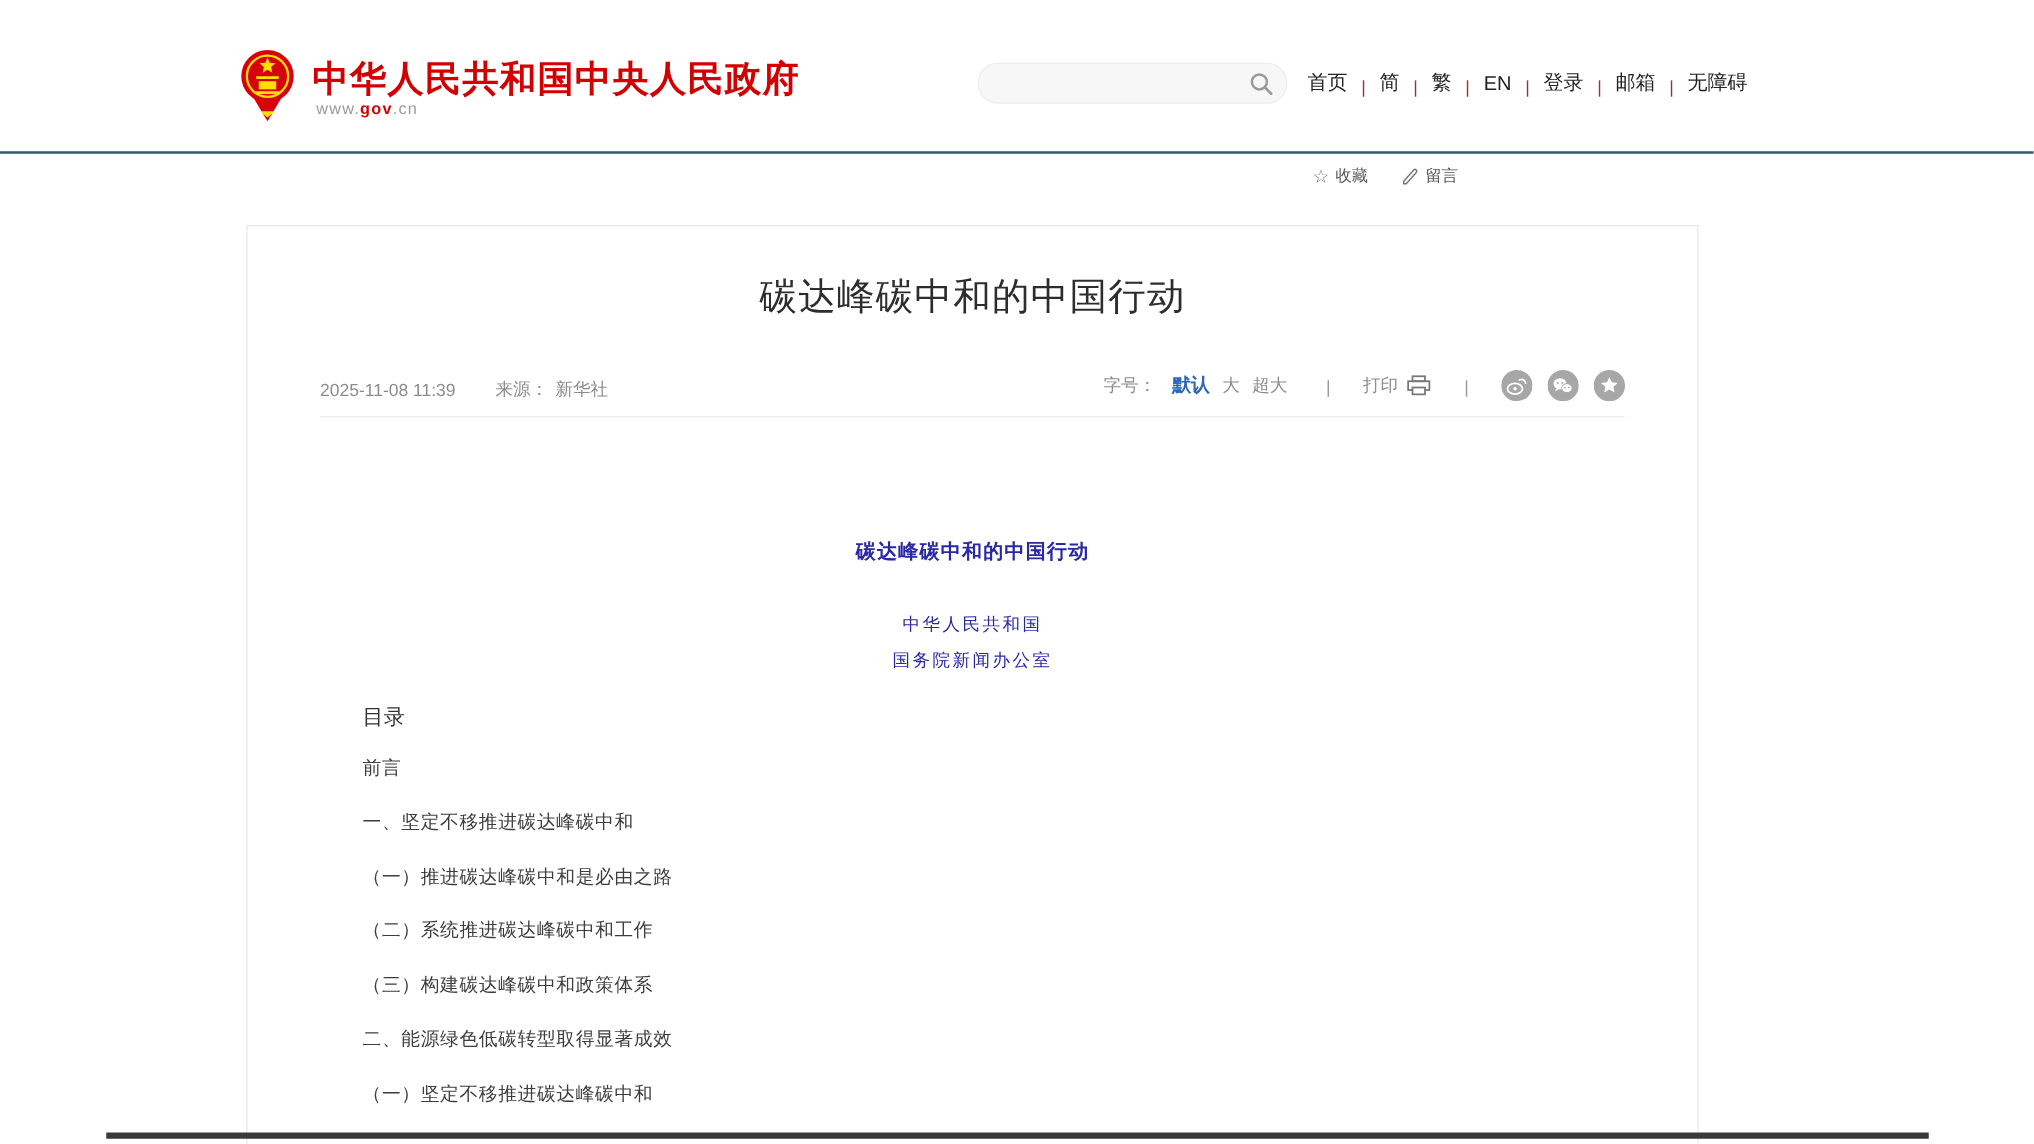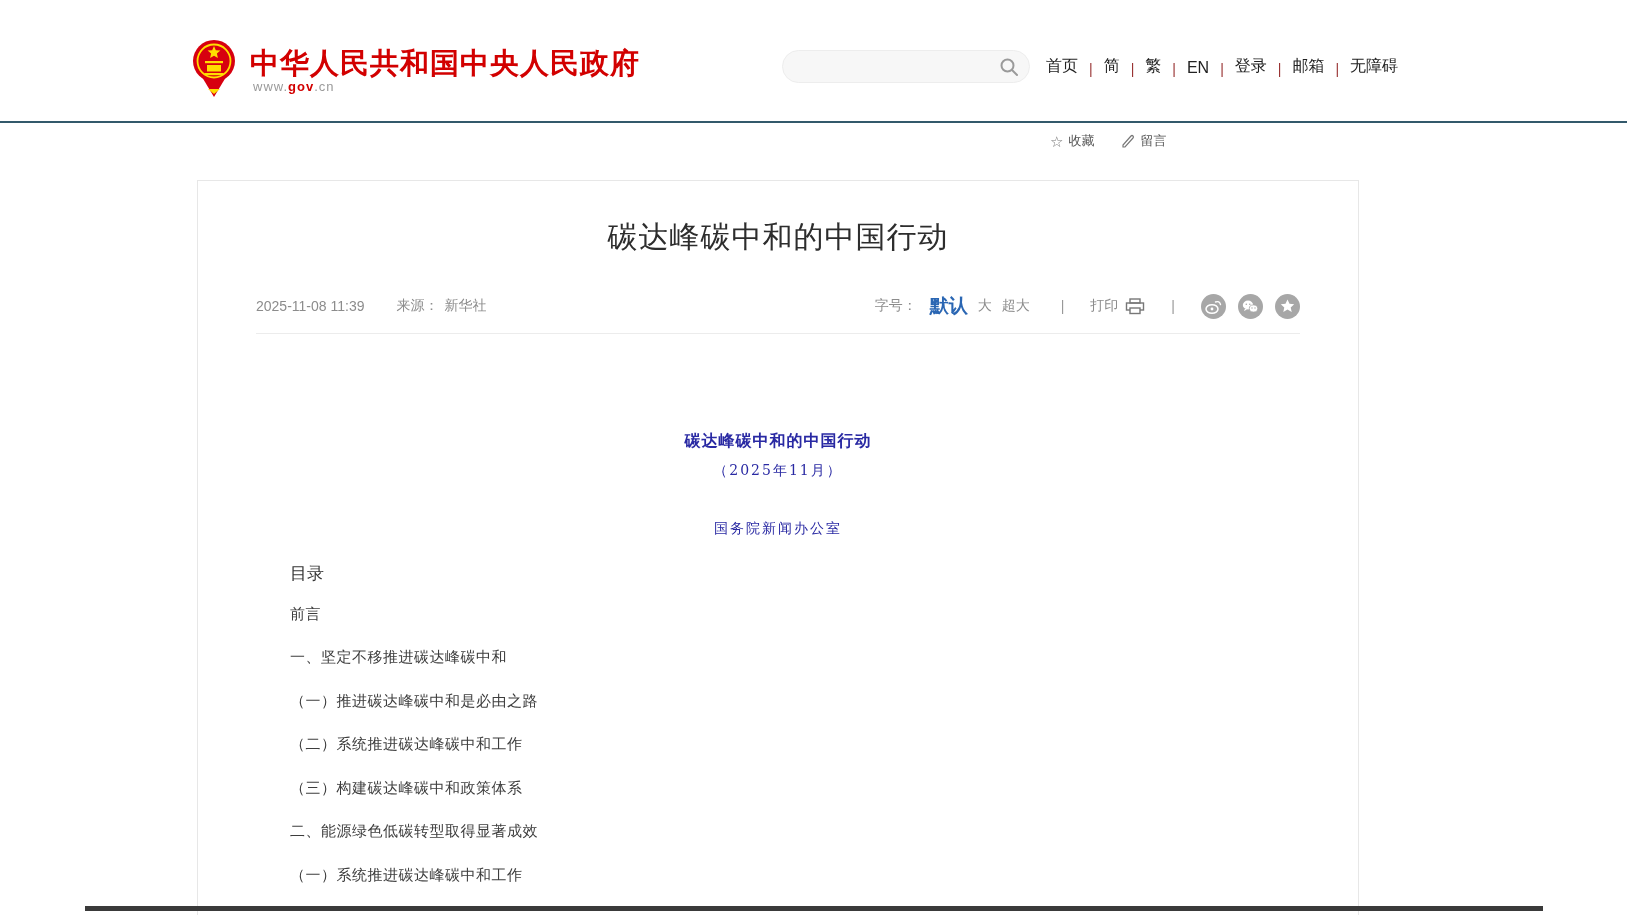--- a/index.html
+++ b/index.html
@@ -36,28 +36,28 @@
 
   
   .card { position:absolute; left:197px; top:180px; width:1162px; height:770px;
           background:#fff; border:1px solid #e7e7e7; }
   .card > div { position:absolute; }
 
   .article-title { top:36px; left:0; width:100%; text-align:center; font-size:30px;
                    font-weight:500; color:#2d2d2d; letter-spacing:1px; }
 
   .meta-row { top:110px; left:58px; right:58px; display:flex; justify-content:space-between;
-              align-items:center; height:30px; font-size:14px; color:#8c8c8c; }
+              align-items:flex-end; height:30px; font-size:14px; color:#8c8c8c; }
   .meta-left { display:flex; align-items:center; }
   .meta-date { margin-right:32px; }
   .meta-source-label { margin-right:6px; }
   .meta-right { display:flex; align-items:center; }
   .fs-label { margin-right:8px; }
   .fs-opt { margin:0 5px; cursor:pointer; color:#8c8c8c; }
-  .fs-opt.selected { color:#2a66b3; font-weight:bold; font-size:19px;font-family:Liberation Mono, monospace; }
+  .fs-opt.selected { color:#2a66b3; font-weight:bold; font-size:15px;font-family:Liberation Mono, monospace; }
   .meta-sep { margin:0 26px; color:#999; }
   .print-wrap { display:flex; align-items:center; gap:7px; cursor:pointer; }
   .share-icons { display:flex; align-items:center; gap:12px; }
   .share-icons svg { display:block; cursor:pointer; }
 
   .meta-rule { top:152px; left:58px; right:58px; border-top:1px solid #ececec; }
 
   .lead { top:202px; left:92px; right:92px; font-size:16px; color:#333;
           line-height:1.6; text-indent:2em; }
 
@@ -180,30 +180,30 @@
             <path d="M12.5 5.5 l2 4.3 4.7 .5 -3.5 3.1 1 4.6 -4.2 -2.4 -4.2 2.4 1 -4.6 -3.5 -3.1 4.7 -.5 Z" fill="#fff"></path>
           </svg>
         </span>
       </div>
     </div>
 
     <div class="meta-rule"></div>
 
 
     <div class="doc-center doc-title">碳达峰碳中和的中国行动</div>
-    <div class="doc-center doc-sub doc-date">（2025年11月）</div>
+    <div class="doc-center doc-sub doc-org1">中华人民共和国</div>
     <div class="doc-center doc-sub doc-org2">国务院新闻办公室</div>
 
     <div class="toc-heading">目录</div>
 
     <div class="toc-item" style="top:424px">前言</div>
     <div class="toc-item" style="top:467px">一、坚定不移推进碳达峰碳中和</div>
     <div class="toc-item" style="top:511px">（一）推进碳达峰碳中和是必由之路</div>
     <div class="toc-item" style="top:554px">（二）系统推进碳达峰碳中和工作</div>
     <div class="toc-item" style="top:598px">（三）构建碳达峰碳中和政策体系</div>
     <div class="toc-item" style="top:641px">二、能源绿色低碳转型取得显著成效</div>
-    <div class="toc-item" style="top:685px">（一）系统推进碳达峰碳中和工作</div>
+    <div class="toc-item" style="top:685px">（一）坚定不移推进碳达峰碳中和</div>
 
   </div>
 
   <div class="bottom-bar"></div>
 
 </div>
 
 </body></html>

